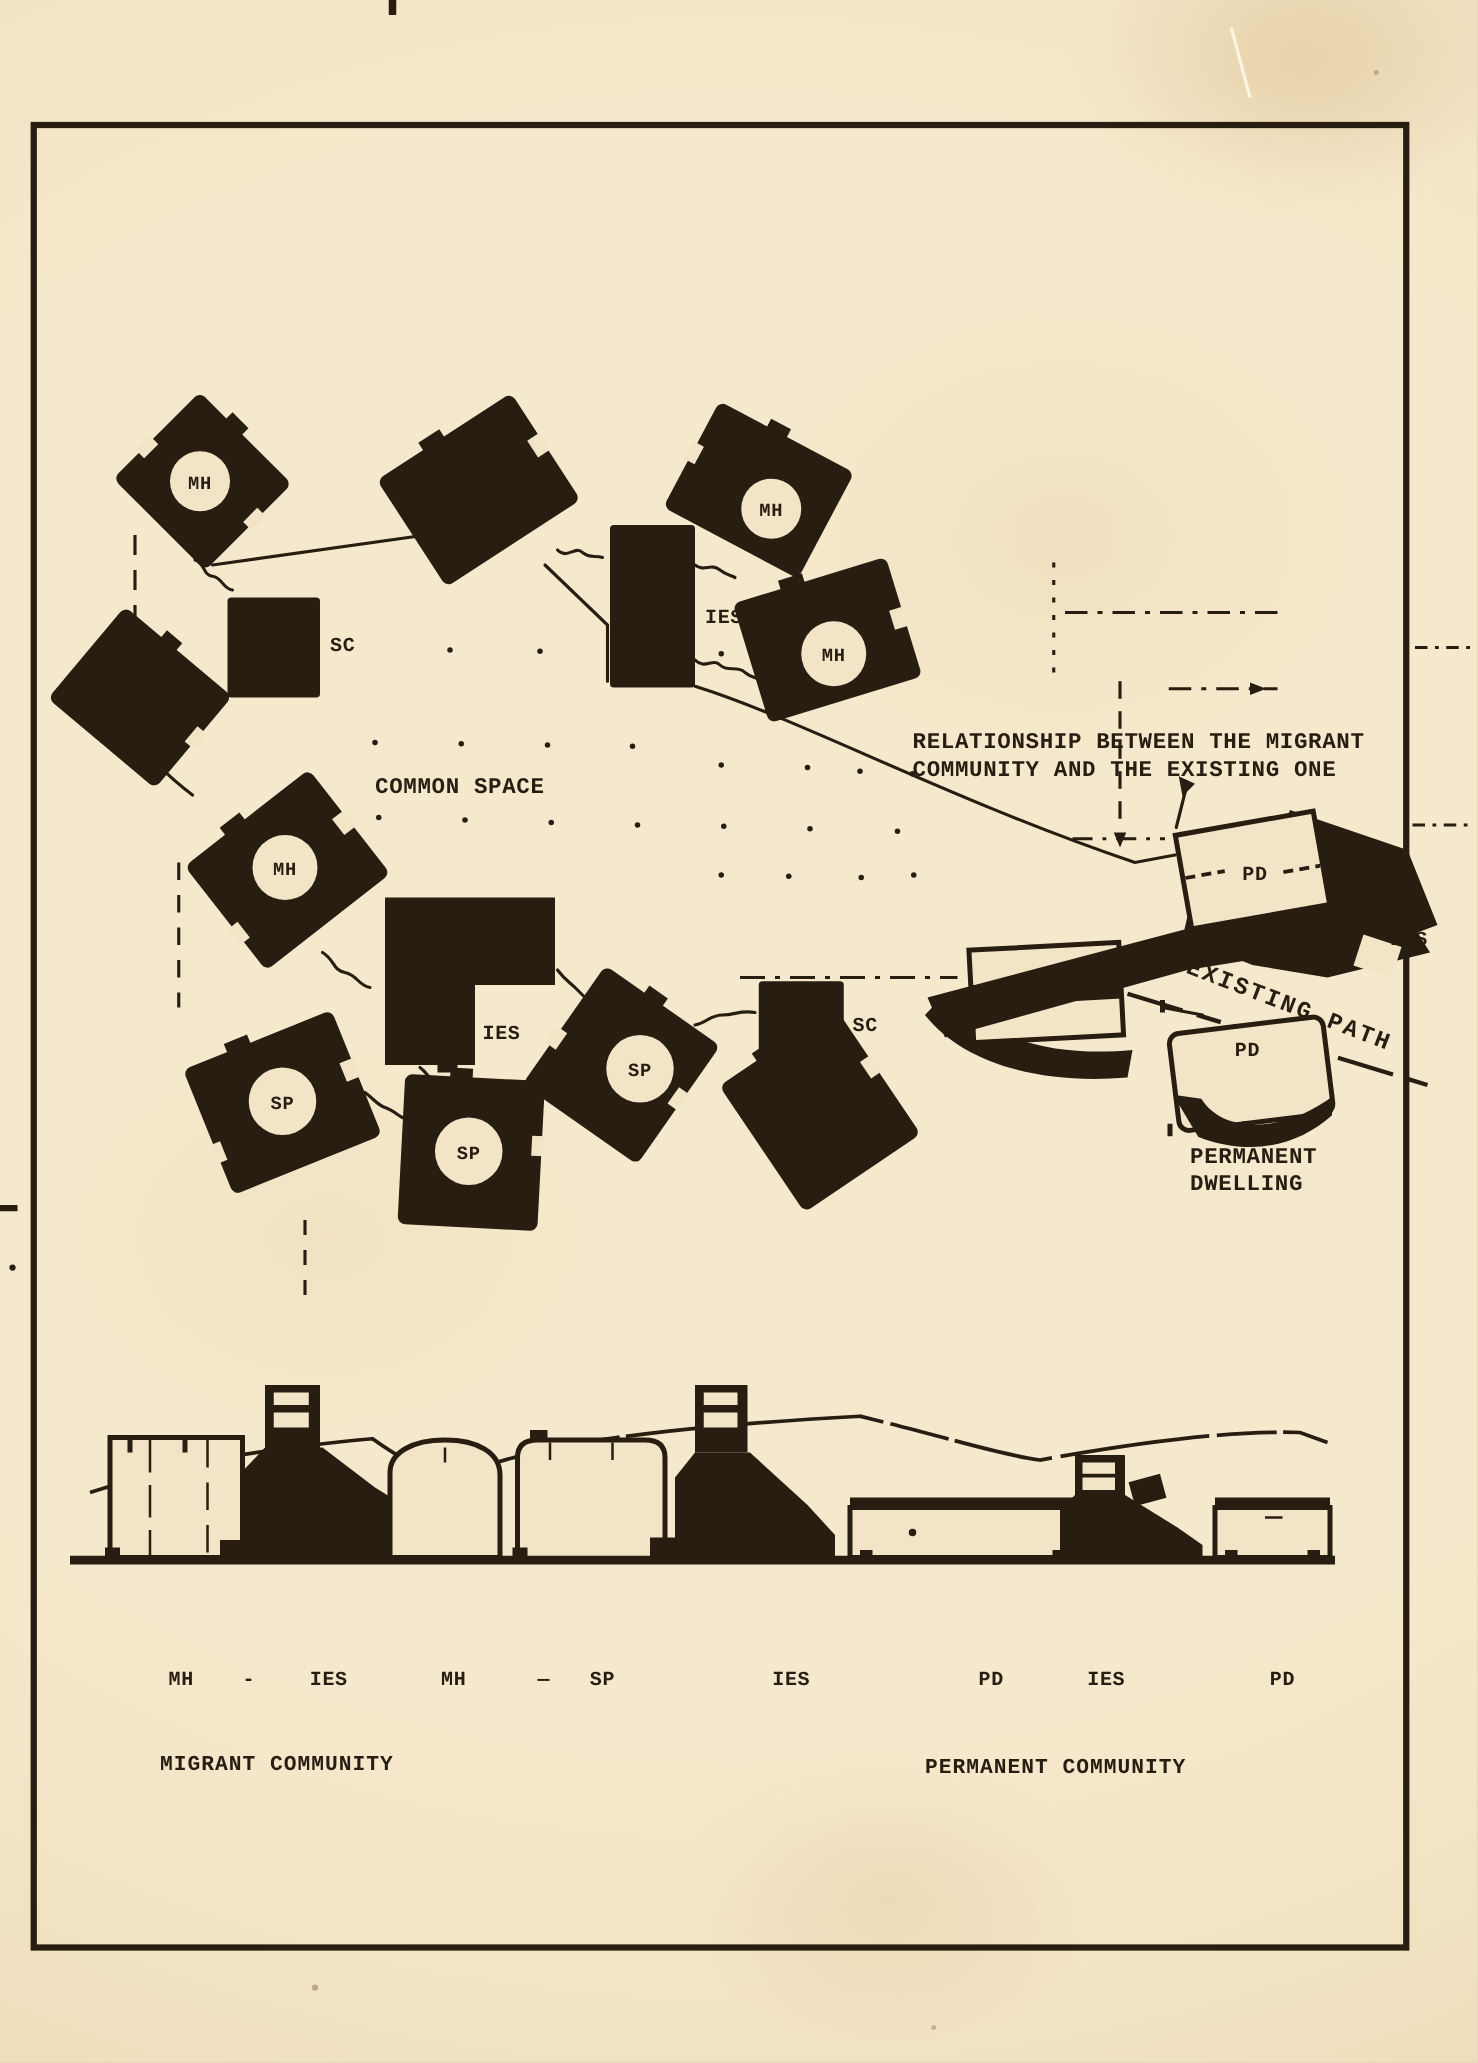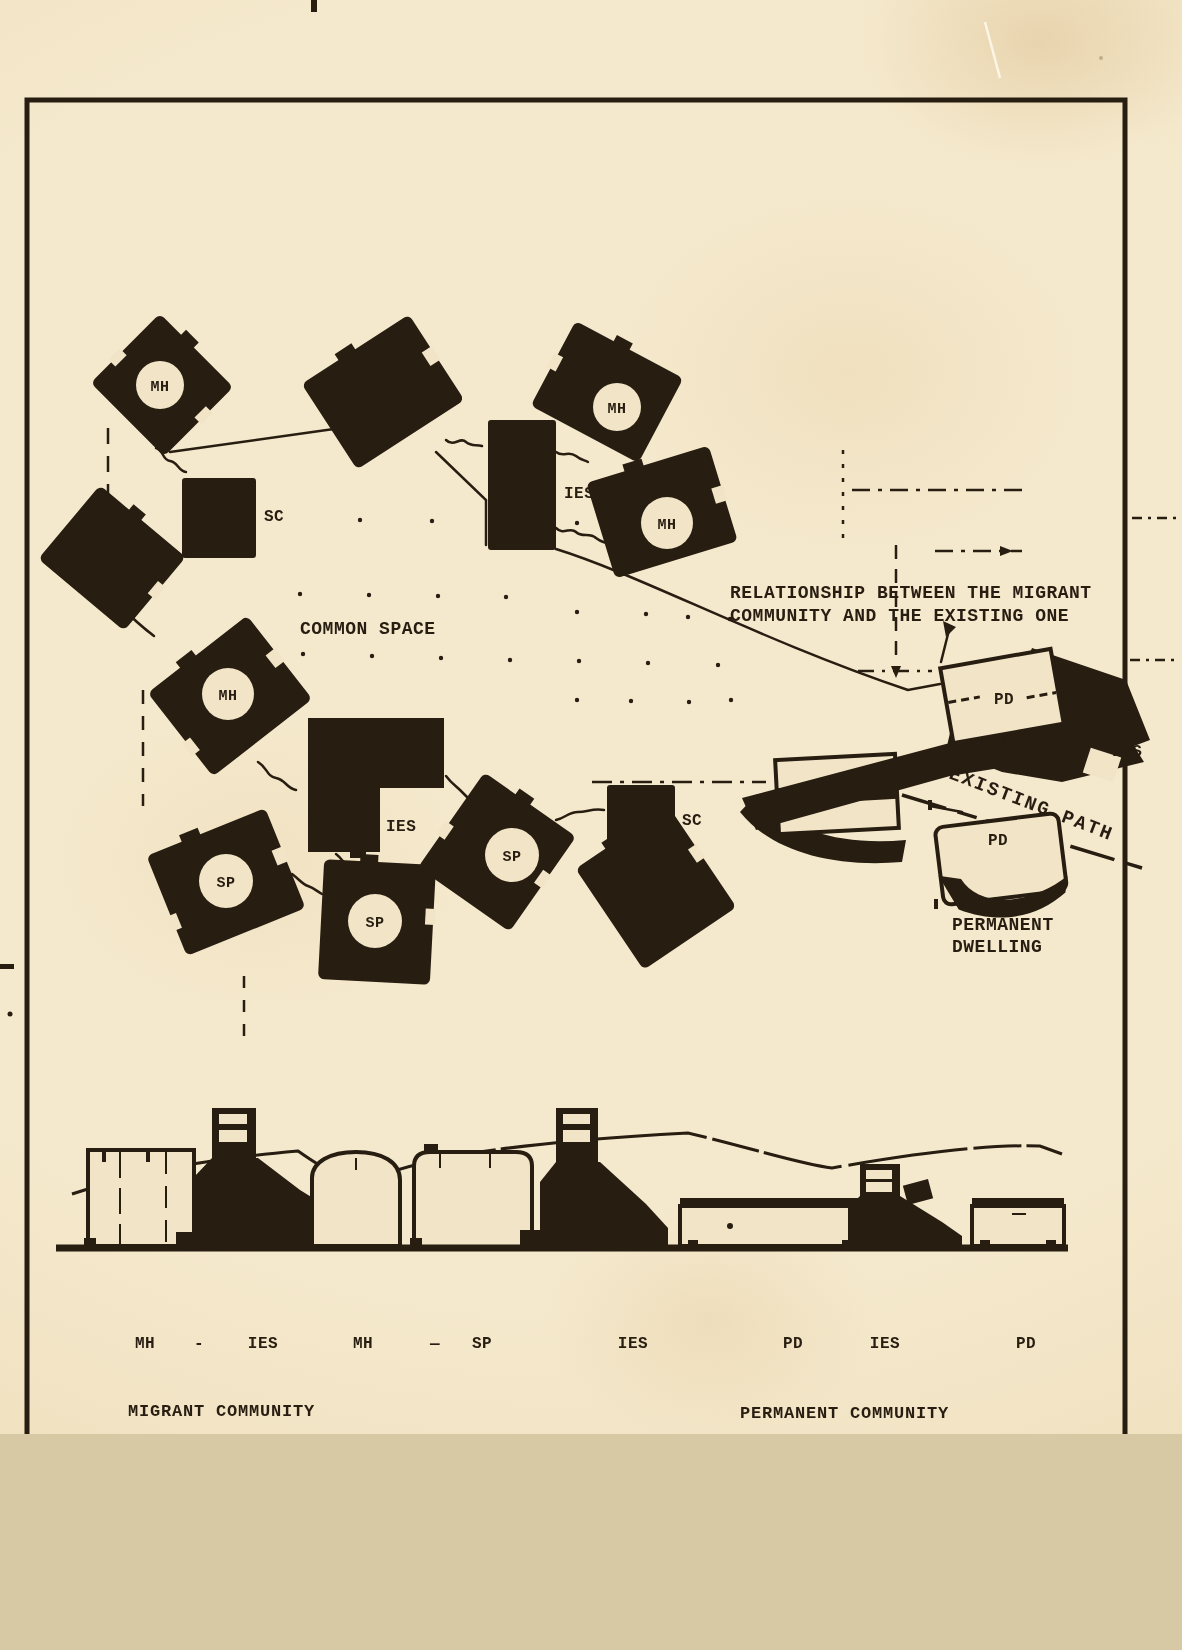--- a/index.html
+++ b/index.html
@@ -1,17 +1,17 @@
 <!DOCTYPE html>
 <html><head>
 <meta charset="utf-8">
 <style>
   html,body{margin:0;padding:0;background:#d8c9a5;}
   .page{
-    position:relative;width:1182px;height:1434px;overflow:hidden;
+    position:relative;width:1182px;height:1650px;overflow:hidden;
     background:
       radial-gradient(260px 180px at 88% 3%, rgba(205,165,105,.30), transparent 70%),
       radial-gradient(340px 260px at 72% 26%, rgba(212,176,118,.16), transparent 70%),
       radial-gradient(300px 220px at 22% 60%, rgba(214,180,124,.14), transparent 70%),
       radial-gradient(240px 170px at 60% 92%, rgba(208,170,112,.18), transparent 70%),
       radial-gradient(1400px 1100px at 50% 45%, #f5e9cd 60%, #eddcb8 100%),
       #f2e5c7;
   }
   svg{position:absolute;left:0;top:0;}
   text{font-family:"Liberation Mono","DejaVu Sans Mono",monospace;font-weight:bold;fill:#271d11;}

